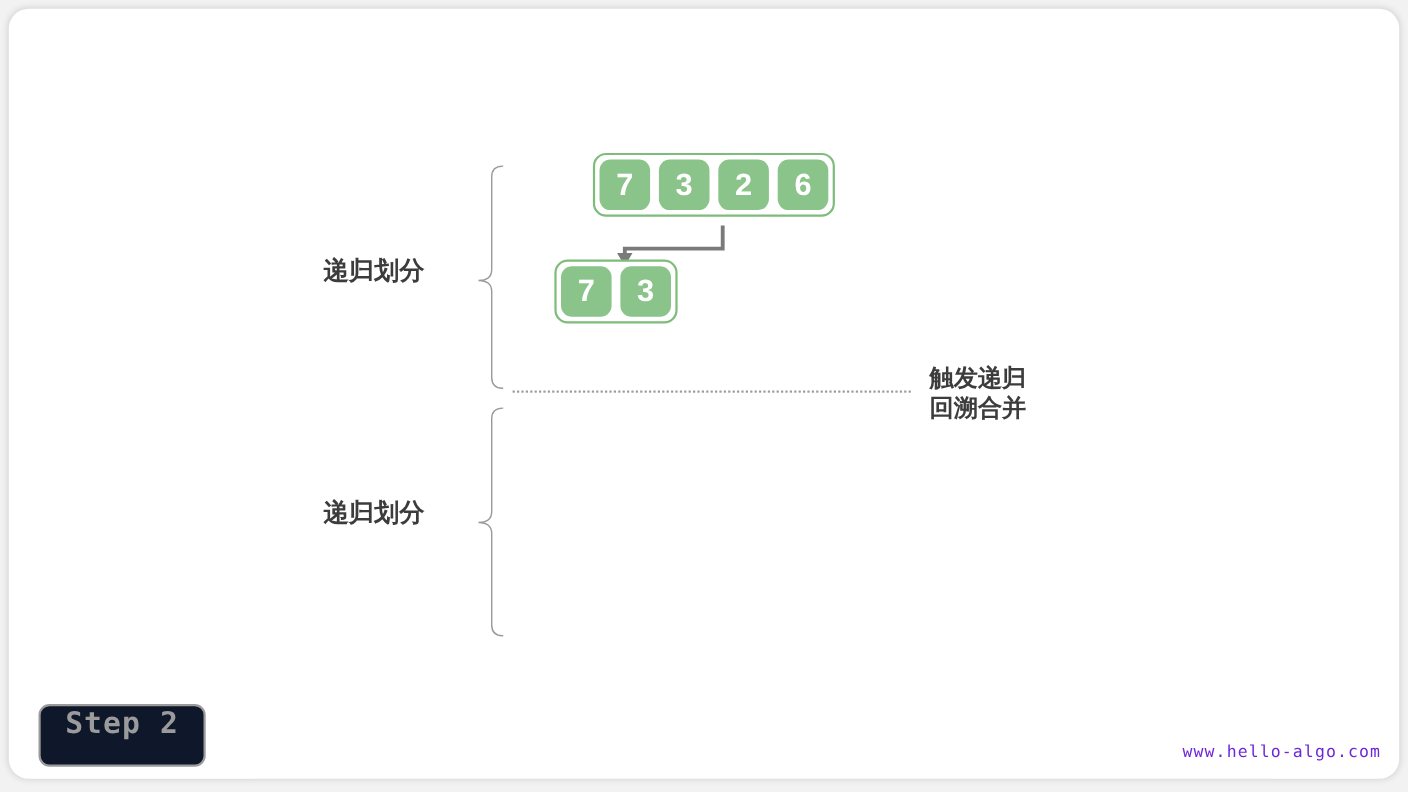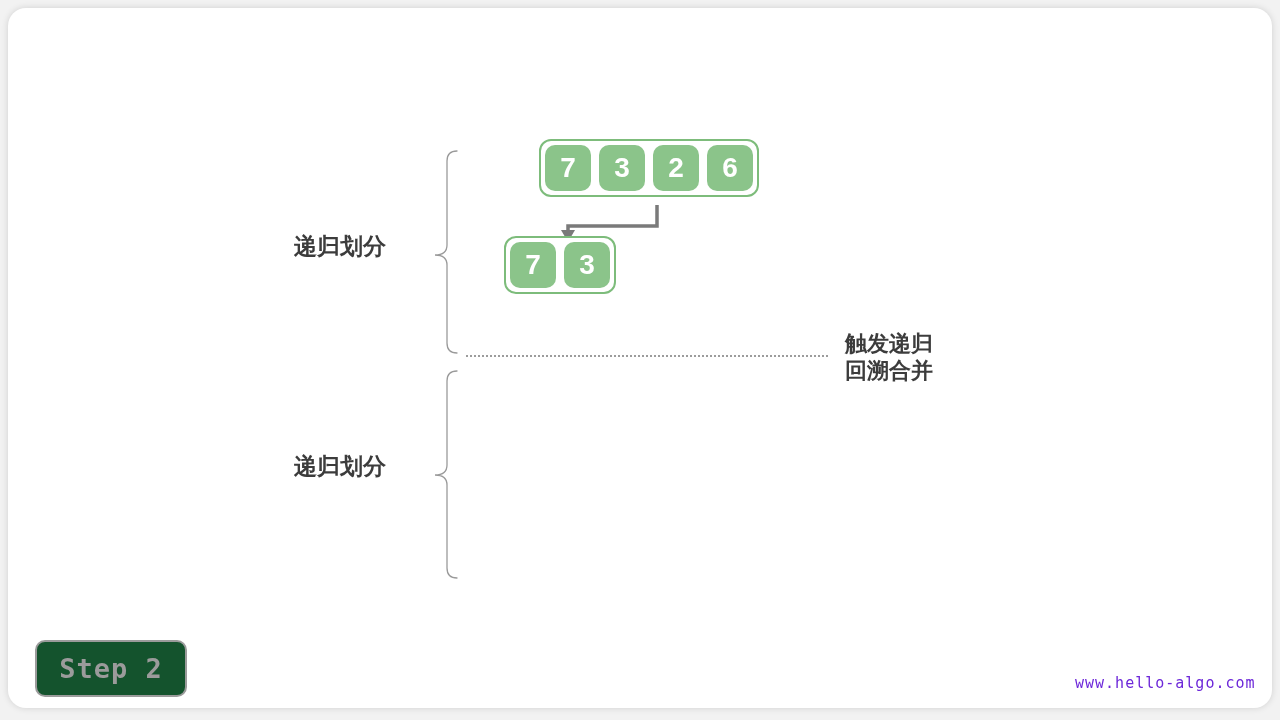--- a/index.html
+++ b/index.html
@@ -115,23 +115,22 @@
   }
   
   .step-badge {
     position: absolute;
     left: 27px;
     top: 632px;
     width: 148px;
     height: 53px;
     border: 2px solid #9b9b9b;
     border-radius: 10px;
-    background: #14532d;
+    background: #0f172a;
     display: flex;
-    align-items: center;
     justify-content: center;
   }
   .step-badge span {
     font-family: "DejaVu Sans Mono", monospace;
     font-size: 27px;
     font-weight: bold;
     color: #9b9b9b;
     letter-spacing: 1px;
   }
   

